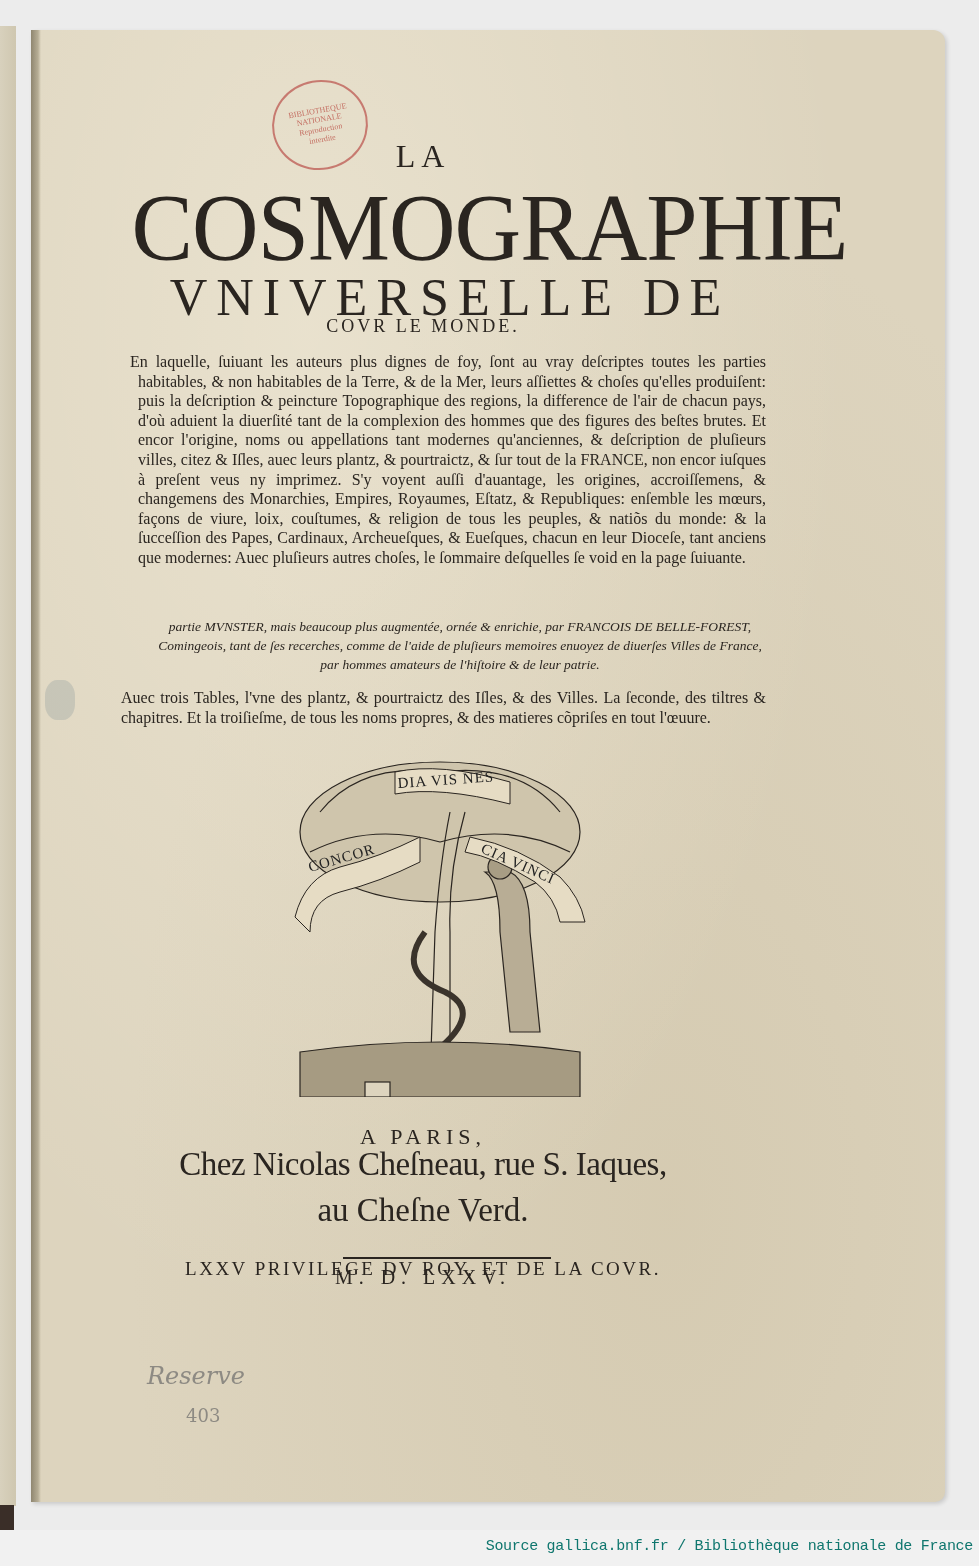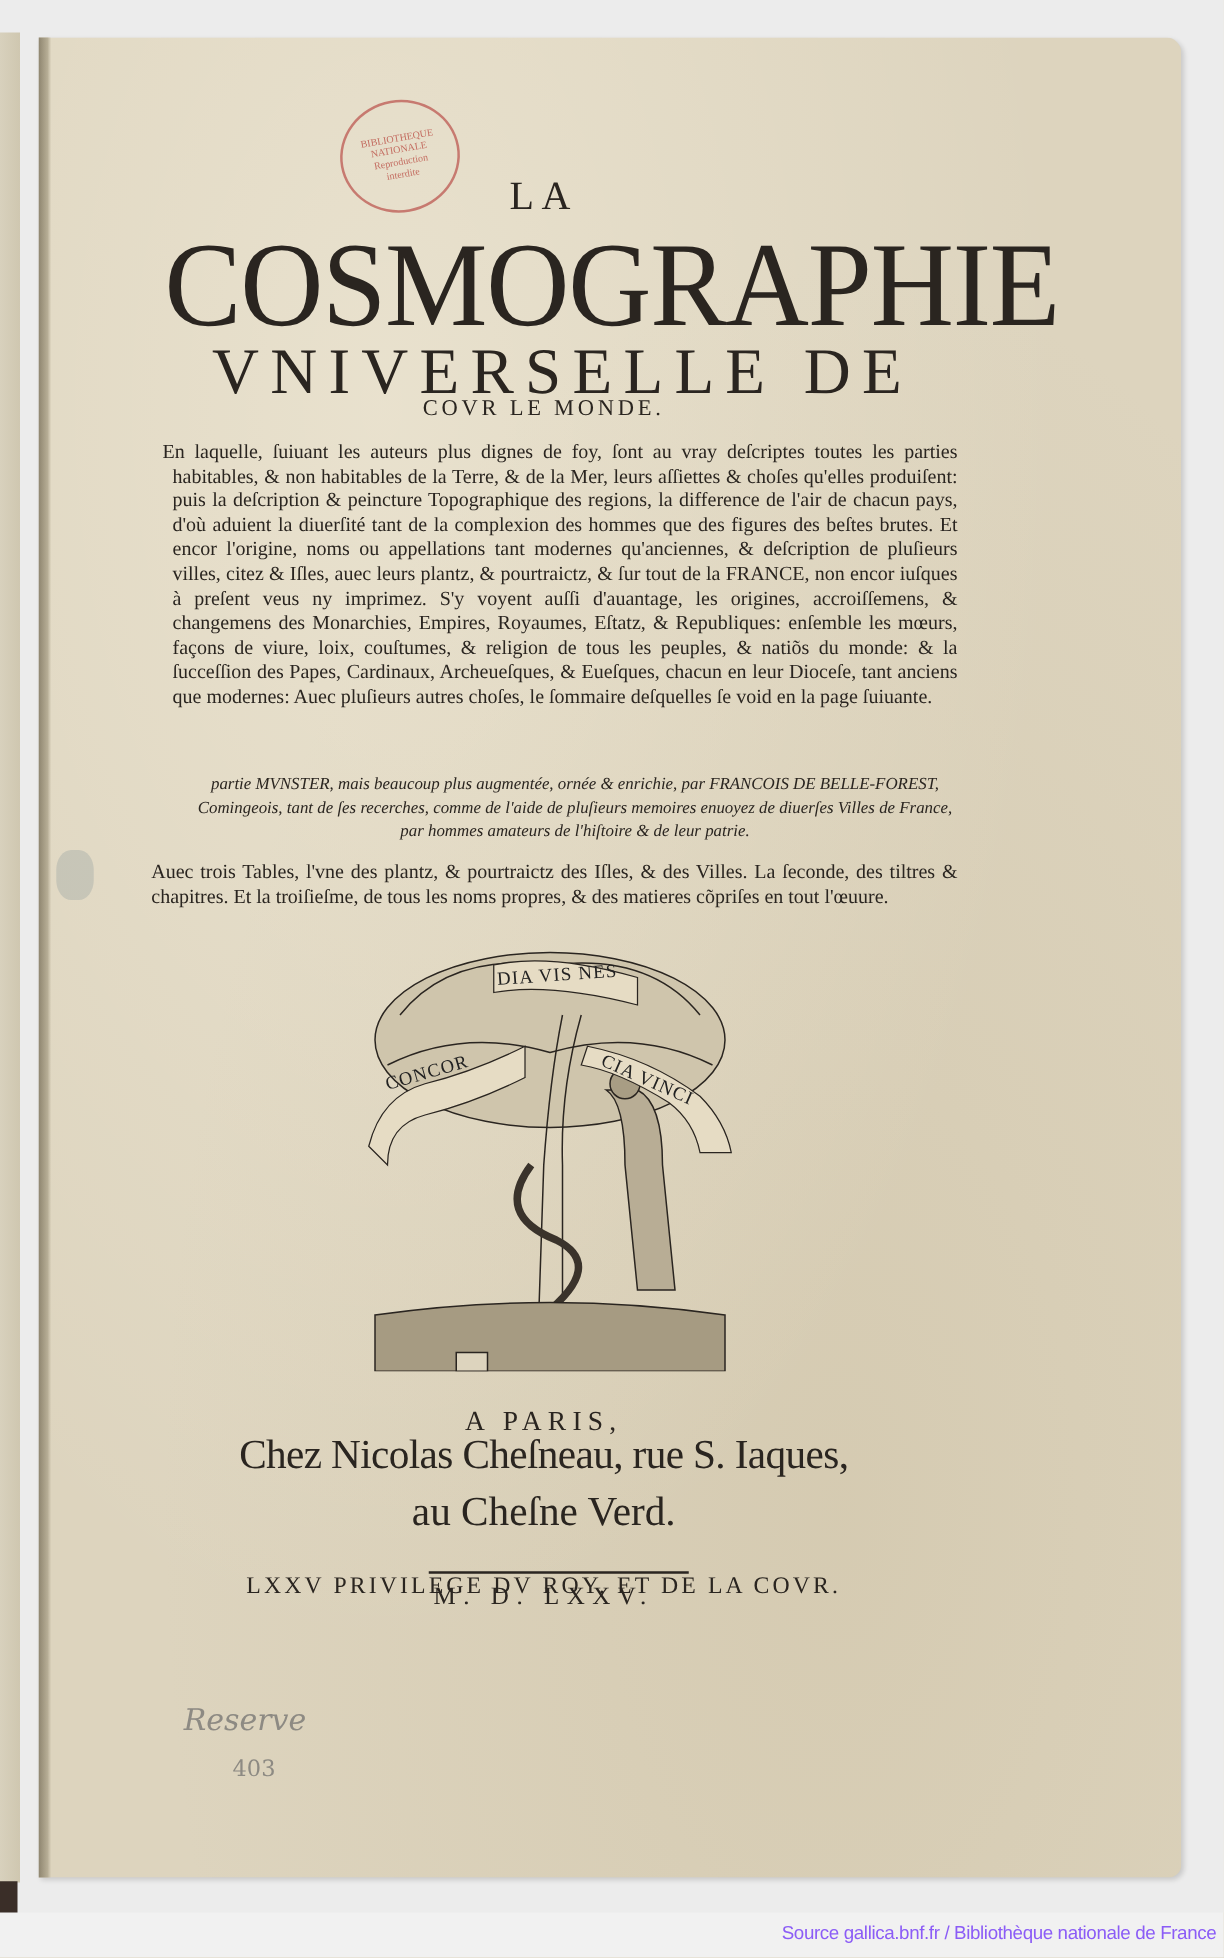--- a/index.html
+++ b/index.html
@@ -30,21 +30,21 @@
       position:absolute; left:31px; top:30px; width:10px; height:1472px;
       background:linear-gradient(90deg,#8f8670,#b6ad95 70%,transparent);
     }
     .stain { position:absolute; left:45px; top:680px; width:30px; height:40px; background:rgba(150,160,160,0.35); border-radius:40%; }
     .stamp {
       position:absolute; left:272px; top:80px; width:92px; height:86px; border:2px solid #c77a70;
       border-radius:50%; color:#c46e62; font-size:8px; text-align:center; display:flex;
       align-items:center; justify-content:center; line-height:1.2; transform:rotate(-10deg);
     }
     .stamp-inner { width:60px; }
-    .center { position:absolute; left:12px; width:846px; text-align:center; }
+    .center { position:absolute; left:0; width:846px; text-align:center; }
     .t-la { top:138px; font-size:32px; letter-spacing:6px; }
     .t-cosmo { top:180px; font-size:96px; line-height:1; letter-spacing:-1px; left:118px; width:680px; transform:scaleX(0.96); }
     .t-univ { top:268px; font-size:52px; letter-spacing:9px; left:130px; width:640px; }
     .t-tout { top:316px; font-size:18px; letter-spacing:3px; }
     .body-text {
       position:absolute; left:130px; top:352px; width:628px; font-size:16px; line-height:19.6px;
       text-align:justify; text-indent:-8px; padding-left:8px;
     }
     .ital {
       position:absolute; left:150px; top:617px; width:620px; font-size:13.5px; line-height:19px;
@@ -59,22 +59,22 @@
     .banner-text { font-family:"Liberation Serif", serif; font-size:15px; fill:#222; letter-spacing:1px; }
     .t-paris { top:1124px; font-size:22px; letter-spacing:5px; }
     .t-chez { top:1146px; font-size:33px; letter-spacing:-0.5px; }
     .t-chesne { top:1192px; font-size:33px; }
     .t-year { top:1232px; font-size:20px; letter-spacing:6px;margin-top:34px; }
     .rule { position:absolute; left:343px; top:1257px; width:208px; height:2px; background:#2a2520; }
     .t-priv { top:1258px; font-size:19px; letter-spacing:2.5px; }
     .hand1 { position:absolute; left:147px; top:1362px; font-family:"DejaVu Serif", serif; font-style:italic; font-size:24px; color:#8d8a83;text-align:center; }
     .hand2 { position:absolute; left:186px; top:1405px; font-family:"DejaVu Serif", serif; font-size:18px; color:#8d8a83; }
     .source {
-      position:absolute; right:6px; top:1538px; font-family:Liberation Sans, sans-serif;
-      font-size:15px; color:#8b5cf6; letter-spacing:-0.3px;
+      position:absolute; right:6px; top:1538px; font-family:Liberation Mono, monospace;
+      font-size:15px; color:#0f766e; letter-spacing:-0.3px;
     }
   </style>
 </head>
 <body>
 
 <div class="backdrop"></div>
 <div class="left-leaf"></div>
 <div class="left-leaf-dark"></div>
 <div class="page"></div>
 <div class="gutter"></div>

